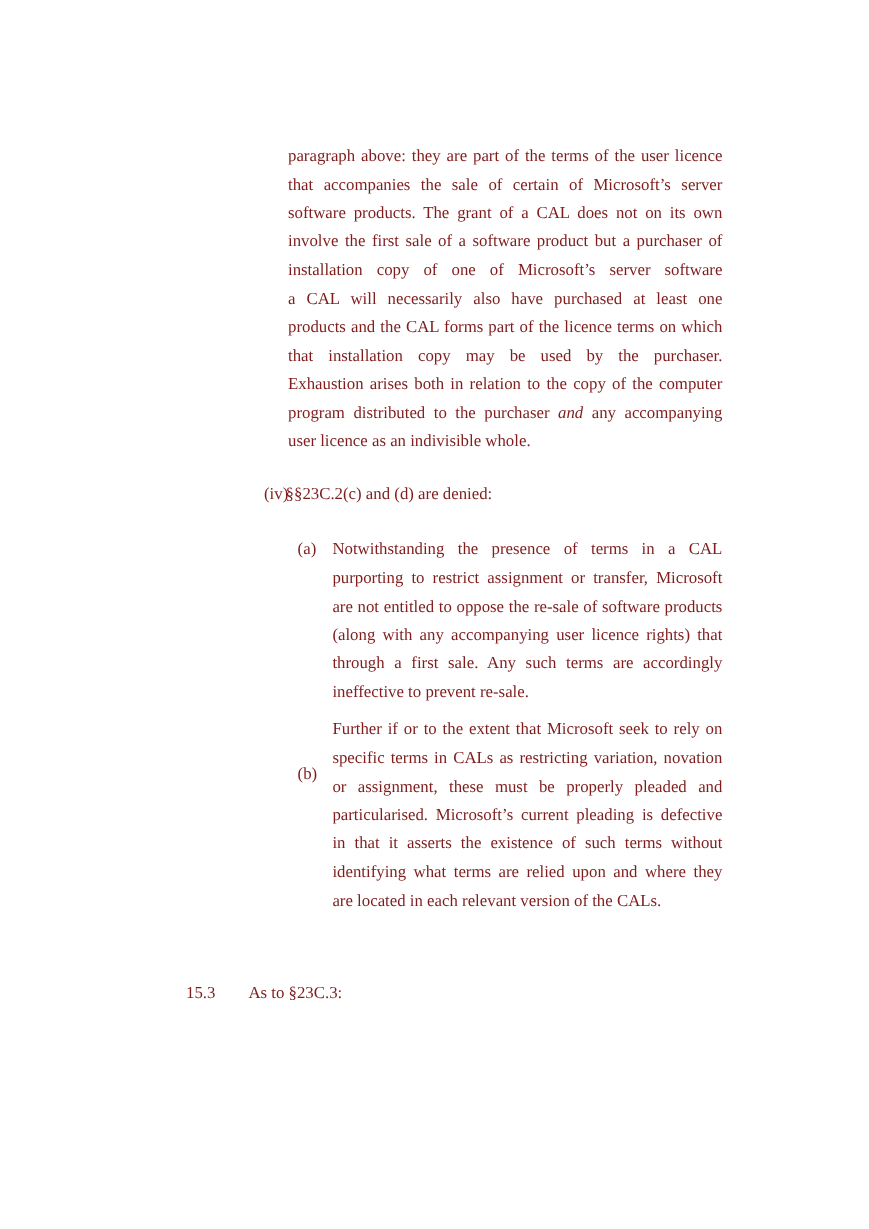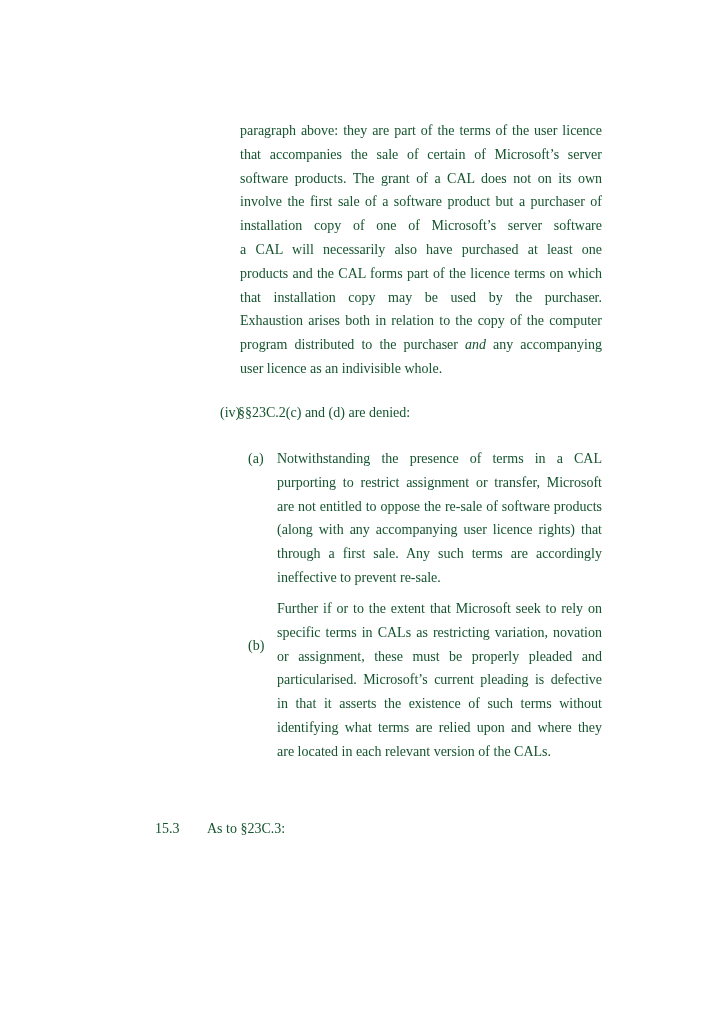--- a/index.html
+++ b/index.html
@@ -8,21 +8,21 @@
     background: #ffffff;
   }
   .page {
     position: relative;
     width: 724px;
     height: 860px;
     background: #ffffff;
     font-family: "Liberation Serif", "DejaVu Serif", serif;
     font-size: 14px;
     line-height: 23.8px;
-    color: #14532d;
+    color: #7f1d1d;
     overflow: hidden;
   }
   .abs { position: absolute; }
 
   
   .para-block .line { text-align: left; }
   .para-block .line.just {
     text-align: justify;
     text-align-last: justify;
   }

